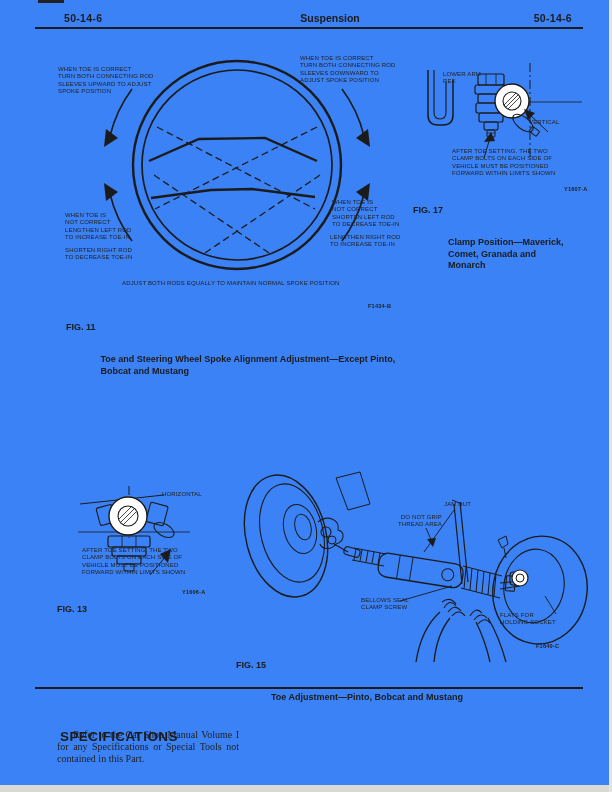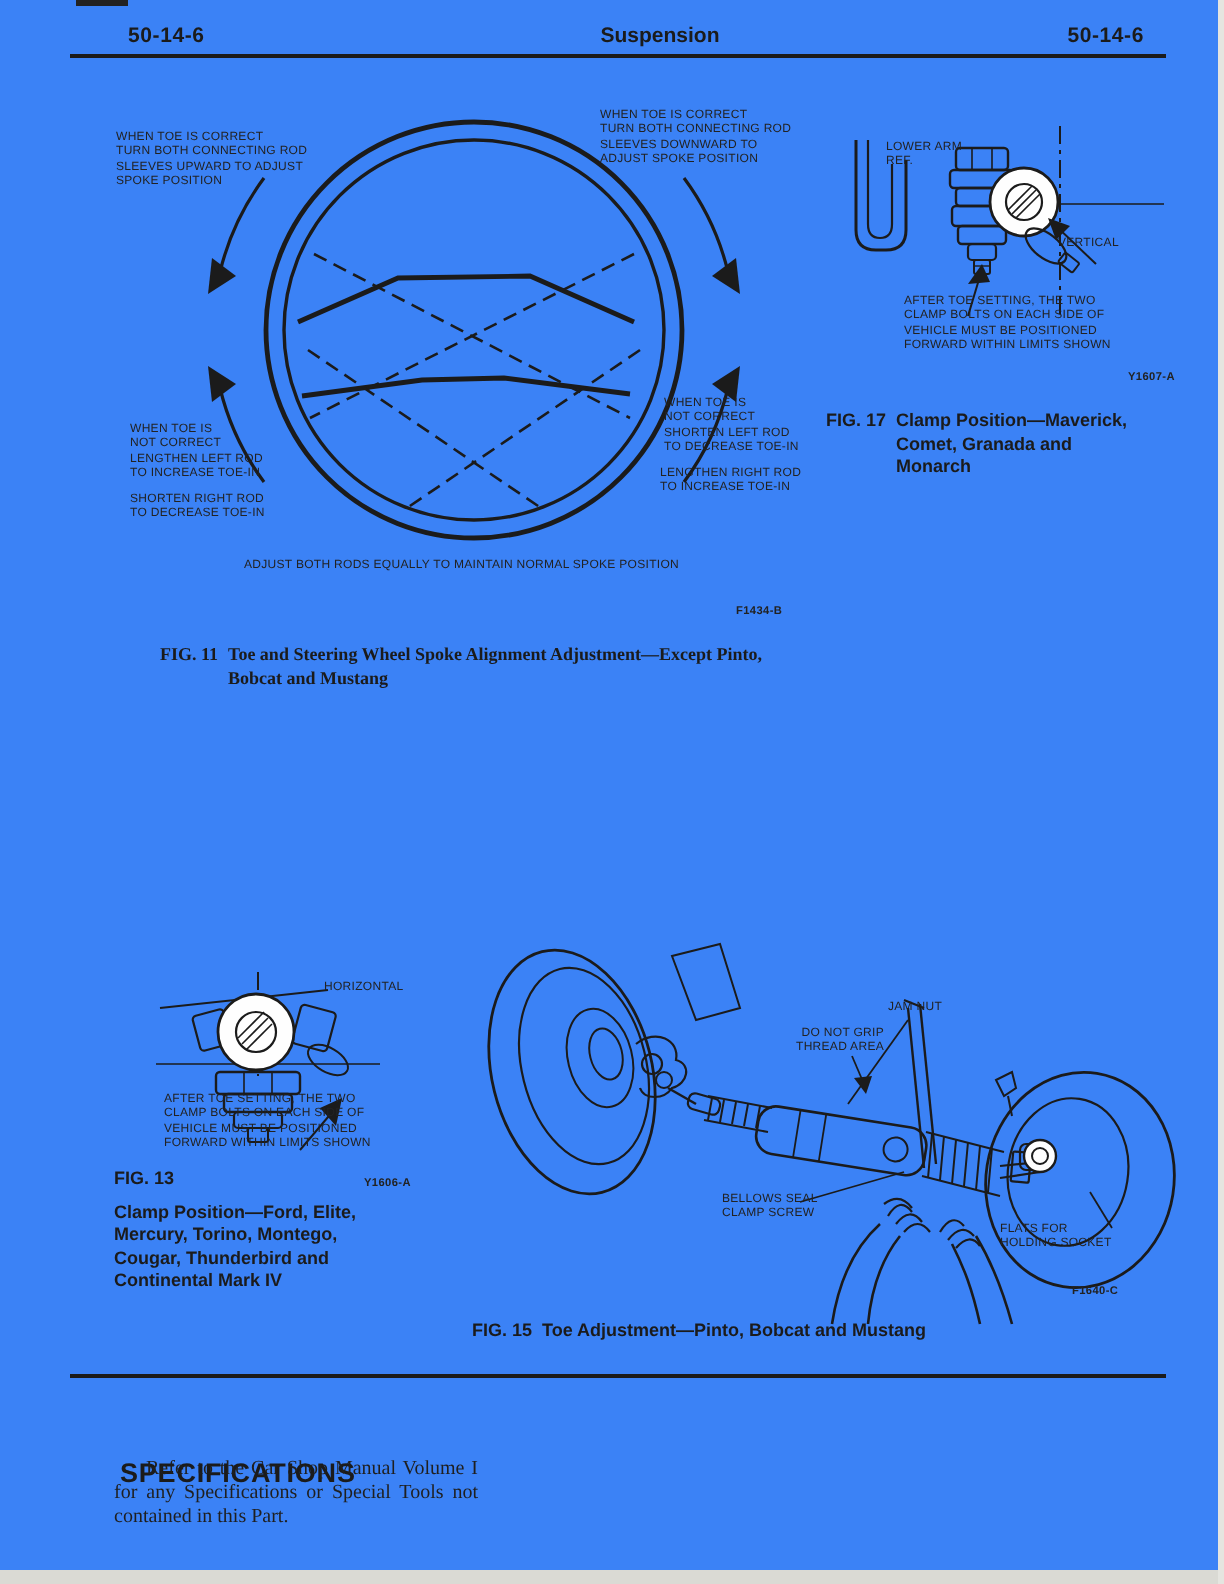--- a/index.html
+++ b/index.html
@@ -23,21 +23,21 @@
     position:absolute; font-size:6px; line-height:7.4px; letter-spacing:0.15px;
     white-space:pre-line; color:#222;
   }
   .code {
     position:absolute; font-size:5.6px; font-weight:bold; letter-spacing:0.2px; color:#222;
   }
   .caption {
     position:absolute; display:flex; gap:5px;
     font-size:9px; font-weight:bold; line-height:11.5px;
   }
-  .caption .cap-text { white-space:pre-line; }
+  .caption .cap-text { white-space:pre-line;margin-top:32px; }
   svg { position:absolute; overflow:visible; }
   svg path, svg line, svg circle, svg ellipse, svg rect, svg polyline { vector-effect:none; }
 
   .spec-rule { position:absolute; top:687px; left:35px; width:548px; height:2px; background:#1b1b1b; }
   .spec-head { position:absolute; top:702px; left:60px; font-size:13.5px; font-weight:bold; letter-spacing:0.4px;margin-top:27px; }
   .spec-body {
     position:absolute; top:729px; left:57px; width:182px;
     font-family:"Liberation Serif", serif; font-size:10px; line-height:12px;
     text-align:justify; text-indent:16px; color:#1f1f1f;
   }
@@ -94,21 +94,21 @@
 TO DECREASE TOE-IN</div>
   <div class="ann" style="left:332px; top:199px;">WHEN TOE IS
 NOT CORRECT
 SHORTEN LEFT ROD
 TO DECREASE TOE-IN</div>
   <div class="ann" style="left:330px; top:234px;">LENGTHEN RIGHT ROD
 TO INCREASE TOE-IN</div>
   <div class="ann" style="left:122px; top:280px;">ADJUST BOTH RODS EQUALLY TO MAINTAIN NORMAL SPOKE POSITION</div>
   <div class="code" style="left:368px; top:303px;">F1434-B</div>
 
-  <div class="caption" style="left:80px; top:322px;font-family:Liberation Serif, serif;">
+  <div class="caption" style="left:66px; top:322px;">
     <span class="cap-num">FIG. 11</span>
     <span class="cap-text">Toe and Steering Wheel Spoke Alignment Adjustment—Except Pinto,
 Bobcat and Mustang</span>
   </div>
 
   <svg style="left:420px; top:60px;" width="172" height="142" viewBox="0 0 172 142" fill="none" stroke="#1b1b1b">
 
     <path d="M 8,10 L 8,55 Q 8,65 18,65 L 23,65 Q 33,65 33,55 L 33,20" stroke-width="1.5"></path>
     <path d="M 14,10 L 14,52 Q 14,59 20,59 Q 26,59 26,52 L 26,22" stroke-width="1.1"></path>
 
@@ -183,26 +183,22 @@
     <polygon points="99,63 88,68 96,77" fill="#1b1b1b" stroke="none"></polygon>
   </svg>
 
   <div class="ann" style="left:162px; top:491px;">HORIZONTAL</div>
   <div class="ann" style="left:82px; top:547px;">AFTER TOE SETTING, THE TWO
 CLAMP BOLTS ON EACH SIDE OF
 VEHICLE MUST BE POSITIONED
 FORWARD WITHIN LIMITS SHOWN</div>
   <div class="code" style="left:182px; top:589px;">Y1606-A</div>
 
-  <div class="caption" style="left:57px; top:584px;flex-direction:column;">
+  <div class="caption" style="left:57px; top:604px;">
     <span class="cap-num">FIG. 13</span>
-    <span class="cap-text">Clamp Position—Ford, Elite,
-Mercury, Torino, Montego,
-Cougar, Thunderbird and
-Continental Mark IV</span>
   </div>
 
   <svg style="left:248px; top:466px;" width="340" height="196" viewBox="0 0 340 196" fill="none" stroke="#1b1b1b">
 
     <ellipse cx="38" cy="70" rx="40" ry="62" transform="rotate(-14 38 70)" stroke-width="1.4"></ellipse>
     <ellipse cx="44" cy="67" rx="31" ry="50" transform="rotate(-14 44 67)" stroke-width="1.1"></ellipse>
     <ellipse cx="52" cy="63" rx="16" ry="25" transform="rotate(-14 52 63)" stroke-width="1"></ellipse>
     <ellipse cx="55" cy="61" rx="8" ry="13" transform="rotate(-14 55 61)" stroke-width="1"></ellipse>
 
     <path d="M 88,12 L 100,44 L 122,38 L 112,6 Z" stroke-width="1"></path>

